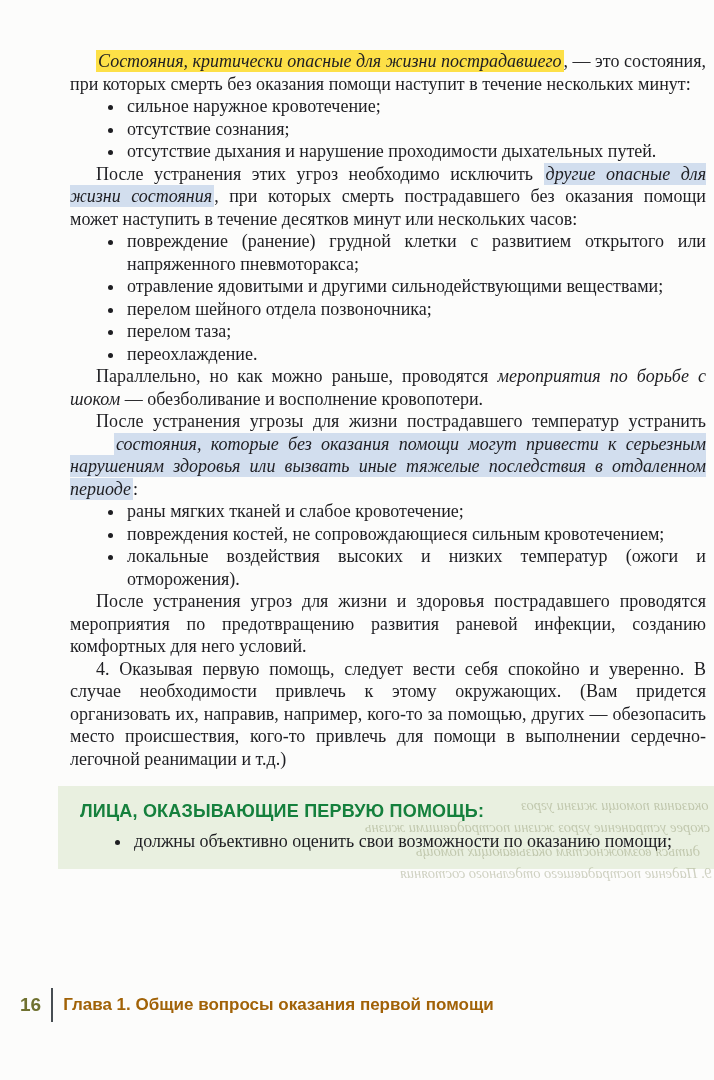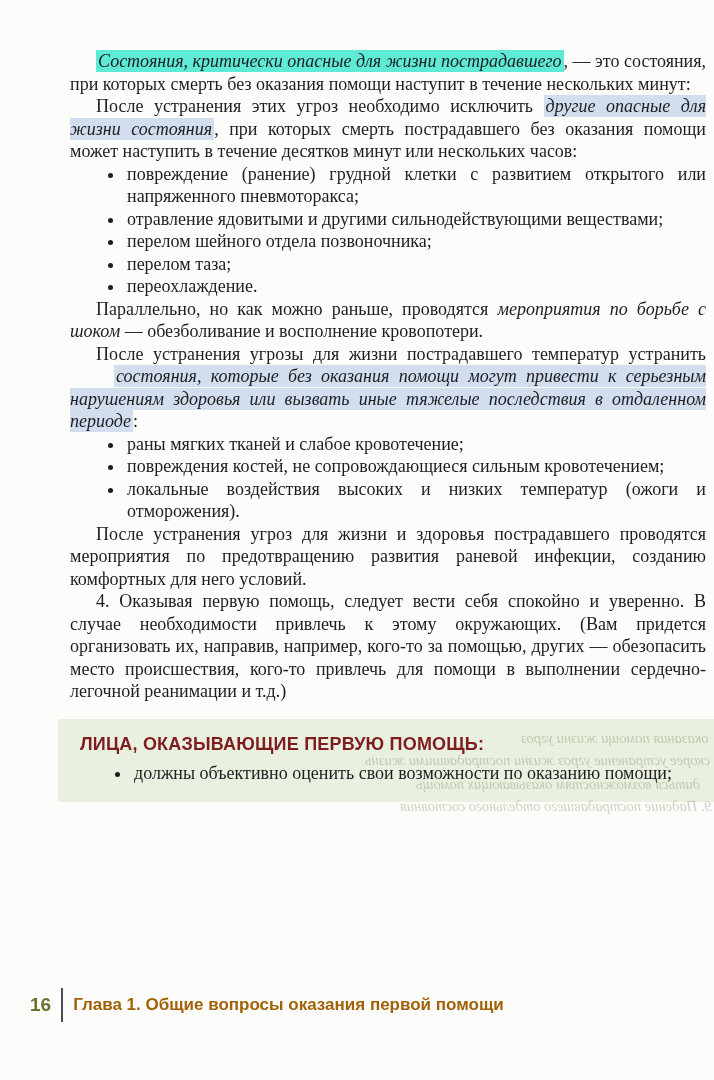--- a/index.html
+++ b/index.html
@@ -48,41 +48,46 @@
     pointer-events:none;
   }
   .bleed.b1 { top:8px;  right:6px;  }
   .bleed.b2 { top:30px; right:4px;  }
   .bleed.b3 { top:54px; right:14px; }
   .bleed.b4 { top:76px; right:2px;  }
 
   .footer {
     position:absolute; left:0; top:986px;
     display:flex; align-items:center;
-    padding-left:30px; height:38px;
+    padding-left:20px; height:38px;
   }
   .footer-num {
     font-family:"Liberation Sans","DejaVu Sans",sans-serif;
     font-weight:bold; font-size:19px;
   }
   .footer-bar { width:2px; height:34px; margin:0 10px; }
   .footer-chapter {
     font-family:"Liberation Sans","DejaVu Sans",sans-serif;
     font-weight:bold; font-size:17px;
   }
 </style>
 </head>
 <body>
 
 <div class="page">
 
   <div class="content" style="color: rgb(30, 30, 34);">
 
-    <p class="body-para"><span class="hl-pink" style="background: #5eead4;">Состояния, критически опасные для жизни пострадавшего</span><span>, — это состояния, при которых смерть без оказания помощи наступит в течение нескольких минут:</span></p>
+    <p class="body-para"><span class="hl-pink" style="background: #fde047;">Состояния, критически опасные для жизни пострадавшего</span><span>, — это состояния, при которых смерть без оказания помощи наступит в течение нескольких минут:</span></p>
 
+    <ul class="body-list">
+      <li>сильное наружное кровотечение;</li>
+      <li>отсутствие сознания;</li>
+      <li>отсутствие дыхания и нарушение проходимости дыхательных путей.</li>
+    </ul>
 
     <p class="body-para"><span>После устранения этих угроз необходимо исключить </span><span class="hl-blue" style="background: rgb(210, 222, 238);">другие опасные для жизни состояния</span><span>, при которых смерть пострадавшего без оказания помощи может наступить в течение десятков минут или нескольких часов:</span></p>
 
     <ul class="body-list">
       <li>повреждение (ранение) грудной клетки с развитием открытого или напряженного пневмоторакса;</li>
       <li>отравление ядовитыми и другими сильнодействующими веществами;</li>
       <li>перелом шейного отдела позвоночника;</li>
       <li>перелом таза;</li>
       <li>переохлаждение.</li>
     </ul>
@@ -99,21 +104,21 @@
 
     <p class="body-para">После устранения угроз для жизни и здоровья пострадавшего проводятся мероприятия по предотвращению развития раневой инфекции, созданию комфортных для него условий.</p>
 
     <p class="body-para">4. Оказывая первую помощь, следует вести себя спокойно и уверенно. В случае необходимости привлечь к этому окружающих. (Вам придется организовать их, направив, например, кого-то за помощью, других — обезопасить место происшествия, кого-то привлечь для помощи в выполнении сердечно-легочной реанимации и т.д.)</p>
 
     <div class="info-box" style="background: rgb(233, 240, 224);">
       <div class="bleed b1">оказания помощи жизни угроз</div>
       <div class="bleed b2">скорее устранение угроз жизни пострадавшими жизнь</div>
       <div class="bleed b3">диться возможностям оказывающих помощь</div>
       <div class="bleed b4">9. Падение пострадавшего отдельного состояния</div>
-      <p class="info-title" style="color: #7f1d1d;">ЛИЦА, ОКАЗЫВАЮЩИЕ ПЕРВУЮ ПОМОЩЬ:</p>
+      <p class="info-title" style="color: #15803d;">ЛИЦА, ОКАЗЫВАЮЩИЕ ПЕРВУЮ ПОМОЩЬ:</p>
       <ul>
         <li>должны объективно оценить свои возможности по оказанию помощи;</li>
       </ul>
     </div>
 
   </div>
 
   <div class="footer">
     <span class="footer-num" style="color: rgb(111, 113, 48);">16</span>
     <span class="footer-bar" style="background: rgb(71, 77, 82);"></span>

